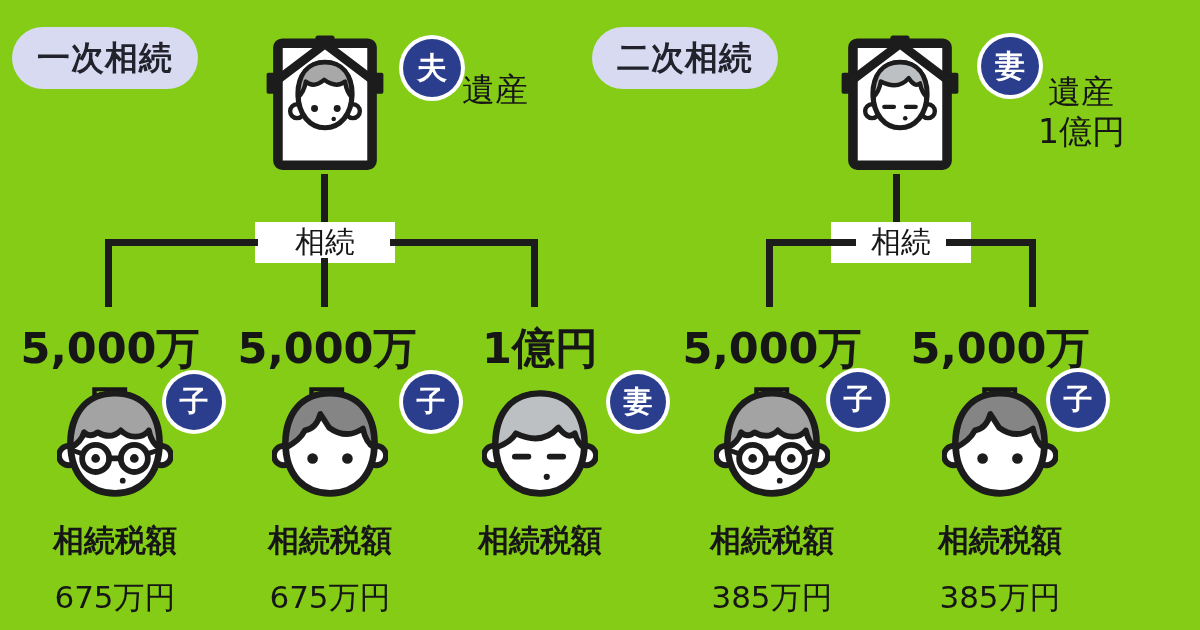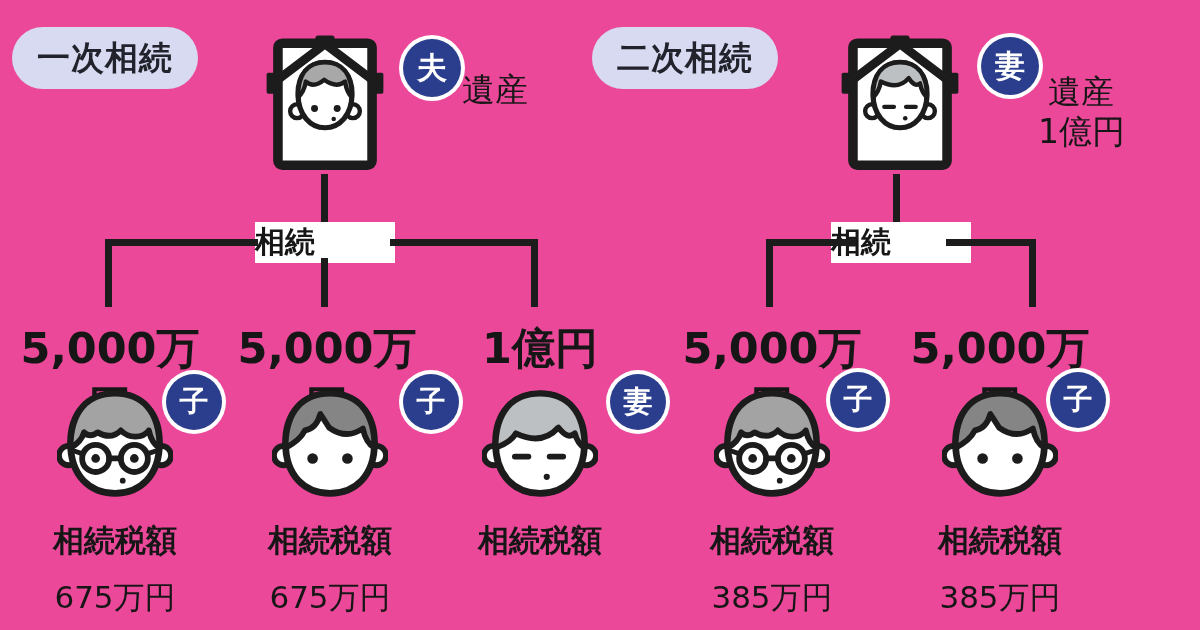--- a/index.html
+++ b/index.html
@@ -2,30 +2,30 @@
 <html style="--badge: #2b3e8e; --pill: #d7daf0; --ink: #1c1c1c;"><head>
 <meta charset="utf-8">
 <style>
   :root{
     --badge:#2b3e8e;
     --pill:#d7daf0;
     --ink:#1c1c1c;
   }
   html,body{margin:0;padding:0;background:#fff;}
   .canvas{
-    position:relative;width:1200px;height:630px;background:#ec4899;
+    position:relative;width:1200px;height:630px;background:#84cc16;
     font-family:"DejaVu Sans","Liberation Sans",sans-serif;color:#161616;overflow:hidden;
   }
   .pill{
     position:absolute;height:62px;width:186px;border-radius:31px;background:var(--pill);
     display:flex;align-items:center;justify-content:center;
     font-size:33px;font-weight:bold;color:#22222c;letter-spacing:1px;
   }
   .line{position:absolute;background:var(--ink);}
-  .inherit-label{position:absolute;width:140px;font-size:30px;font-weight:bold;background:#fff;}
+  .inherit-label{position:absolute;width:140px;text-align:center;font-size:30px;font-weight:normal;background:#fff;}
   .share{position:absolute;width:200px;top:320px;text-align:center;font-size:43px;font-weight:bold;}
   .estate{position:absolute;font-size:33px;font-weight:normal;line-height:40px;}
   .estate .l1{padding-left:10px;}
   .role-badge{
     position:absolute;border-radius:50%;background:var(--badge);color:#fff;
     display:flex;align-items:center;justify-content:center;font-weight:bold;
     box-shadow:0 0 0 4px #fff;
   }
   .role-badge.lg{width:58px;height:58px;font-size:30px;}
   .role-badge.sm{width:56px;height:56px;font-size:29px;}

